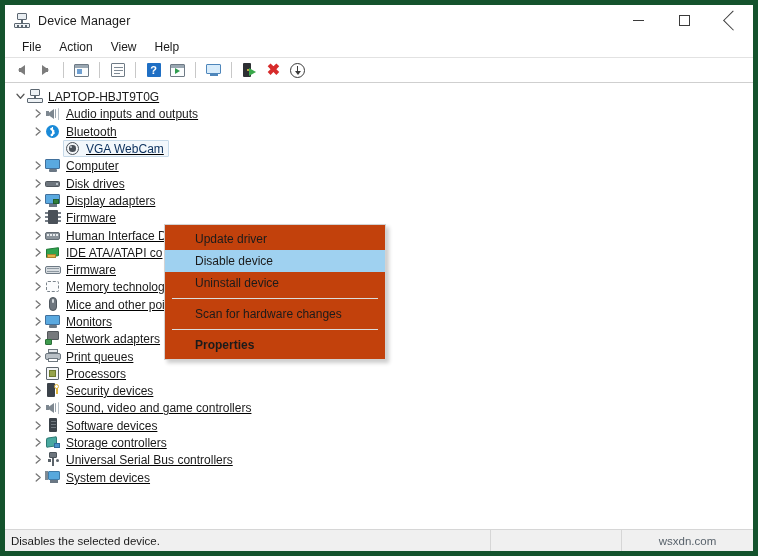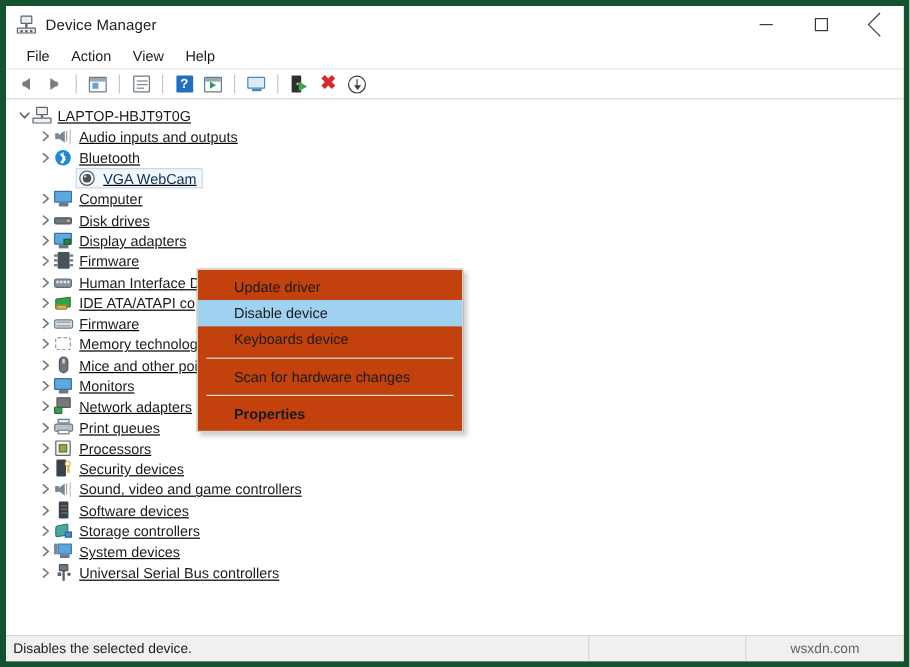--- a/index.html
+++ b/index.html
@@ -967,52 +967,52 @@
             <span class="cn"></span>
           </span>
           <span class="label">Storage controllers</span>
         </div>
         <div class="row lvl1">
           <span class="chev">
             <svg width="7" height="9" viewBox="0 0 7 9">
               <path d="M1.2 1 L5.2 4.5 L1.2 8" fill="none" stroke="#767676" stroke-width="1.3" stroke-linecap="round" stroke-linejoin="round"></path>
             </svg>
           </span>
-          <span class="tico i-sys">
-            <span class="bars"></span>
-            <span class="scr"></span>
-            <span class="ft"></span>
-          </span>
-          <span class="label">System devices</span>
-        </div>
-        <div class="row lvl1">
-          <span class="chev">
-            <svg width="7" height="9" viewBox="0 0 7 9">
-              <path d="M1.2 1 L5.2 4.5 L1.2 8" fill="none" stroke="#767676" stroke-width="1.3" stroke-linecap="round" stroke-linejoin="round"></path>
-            </svg>
-          </span>
           <span class="tico i-usb">
             <span class="stem"></span>
             <span class="head"></span>
             <span class="p1"></span>
             <span class="p2"></span>
           </span>
           <span class="label">Universal Serial Bus controllers</span>
         </div>
+        <div class="row lvl1">
+          <span class="chev">
+            <svg width="7" height="9" viewBox="0 0 7 9">
+              <path d="M1.2 1 L5.2 4.5 L1.2 8" fill="none" stroke="#767676" stroke-width="1.3" stroke-linecap="round" stroke-linejoin="round"></path>
+            </svg>
+          </span>
+          <span class="tico i-sys">
+            <span class="bars"></span>
+            <span class="scr"></span>
+            <span class="ft"></span>
+          </span>
+          <span class="label">System devices</span>
+        </div>
       </div>
 
     <div id="ctxmenu">
         <div class="ctx-item">
           <span>Update driver</span>
         </div>
         <div class="ctx-item highlight">
           <span>Disable device</span>
         </div>
         <div class="ctx-item">
-          <span>Keyboards device</span>
+          <span>Uninstall device</span>
         </div>
         <div class="ctx-sep"></div>
         <div class="ctx-item">
           <span>Scan for hardware changes</span>
         </div>
         <div class="ctx-sep"></div>
         <div class="ctx-item bold">
           <span>Properties</span>
         </div>
       </div>

